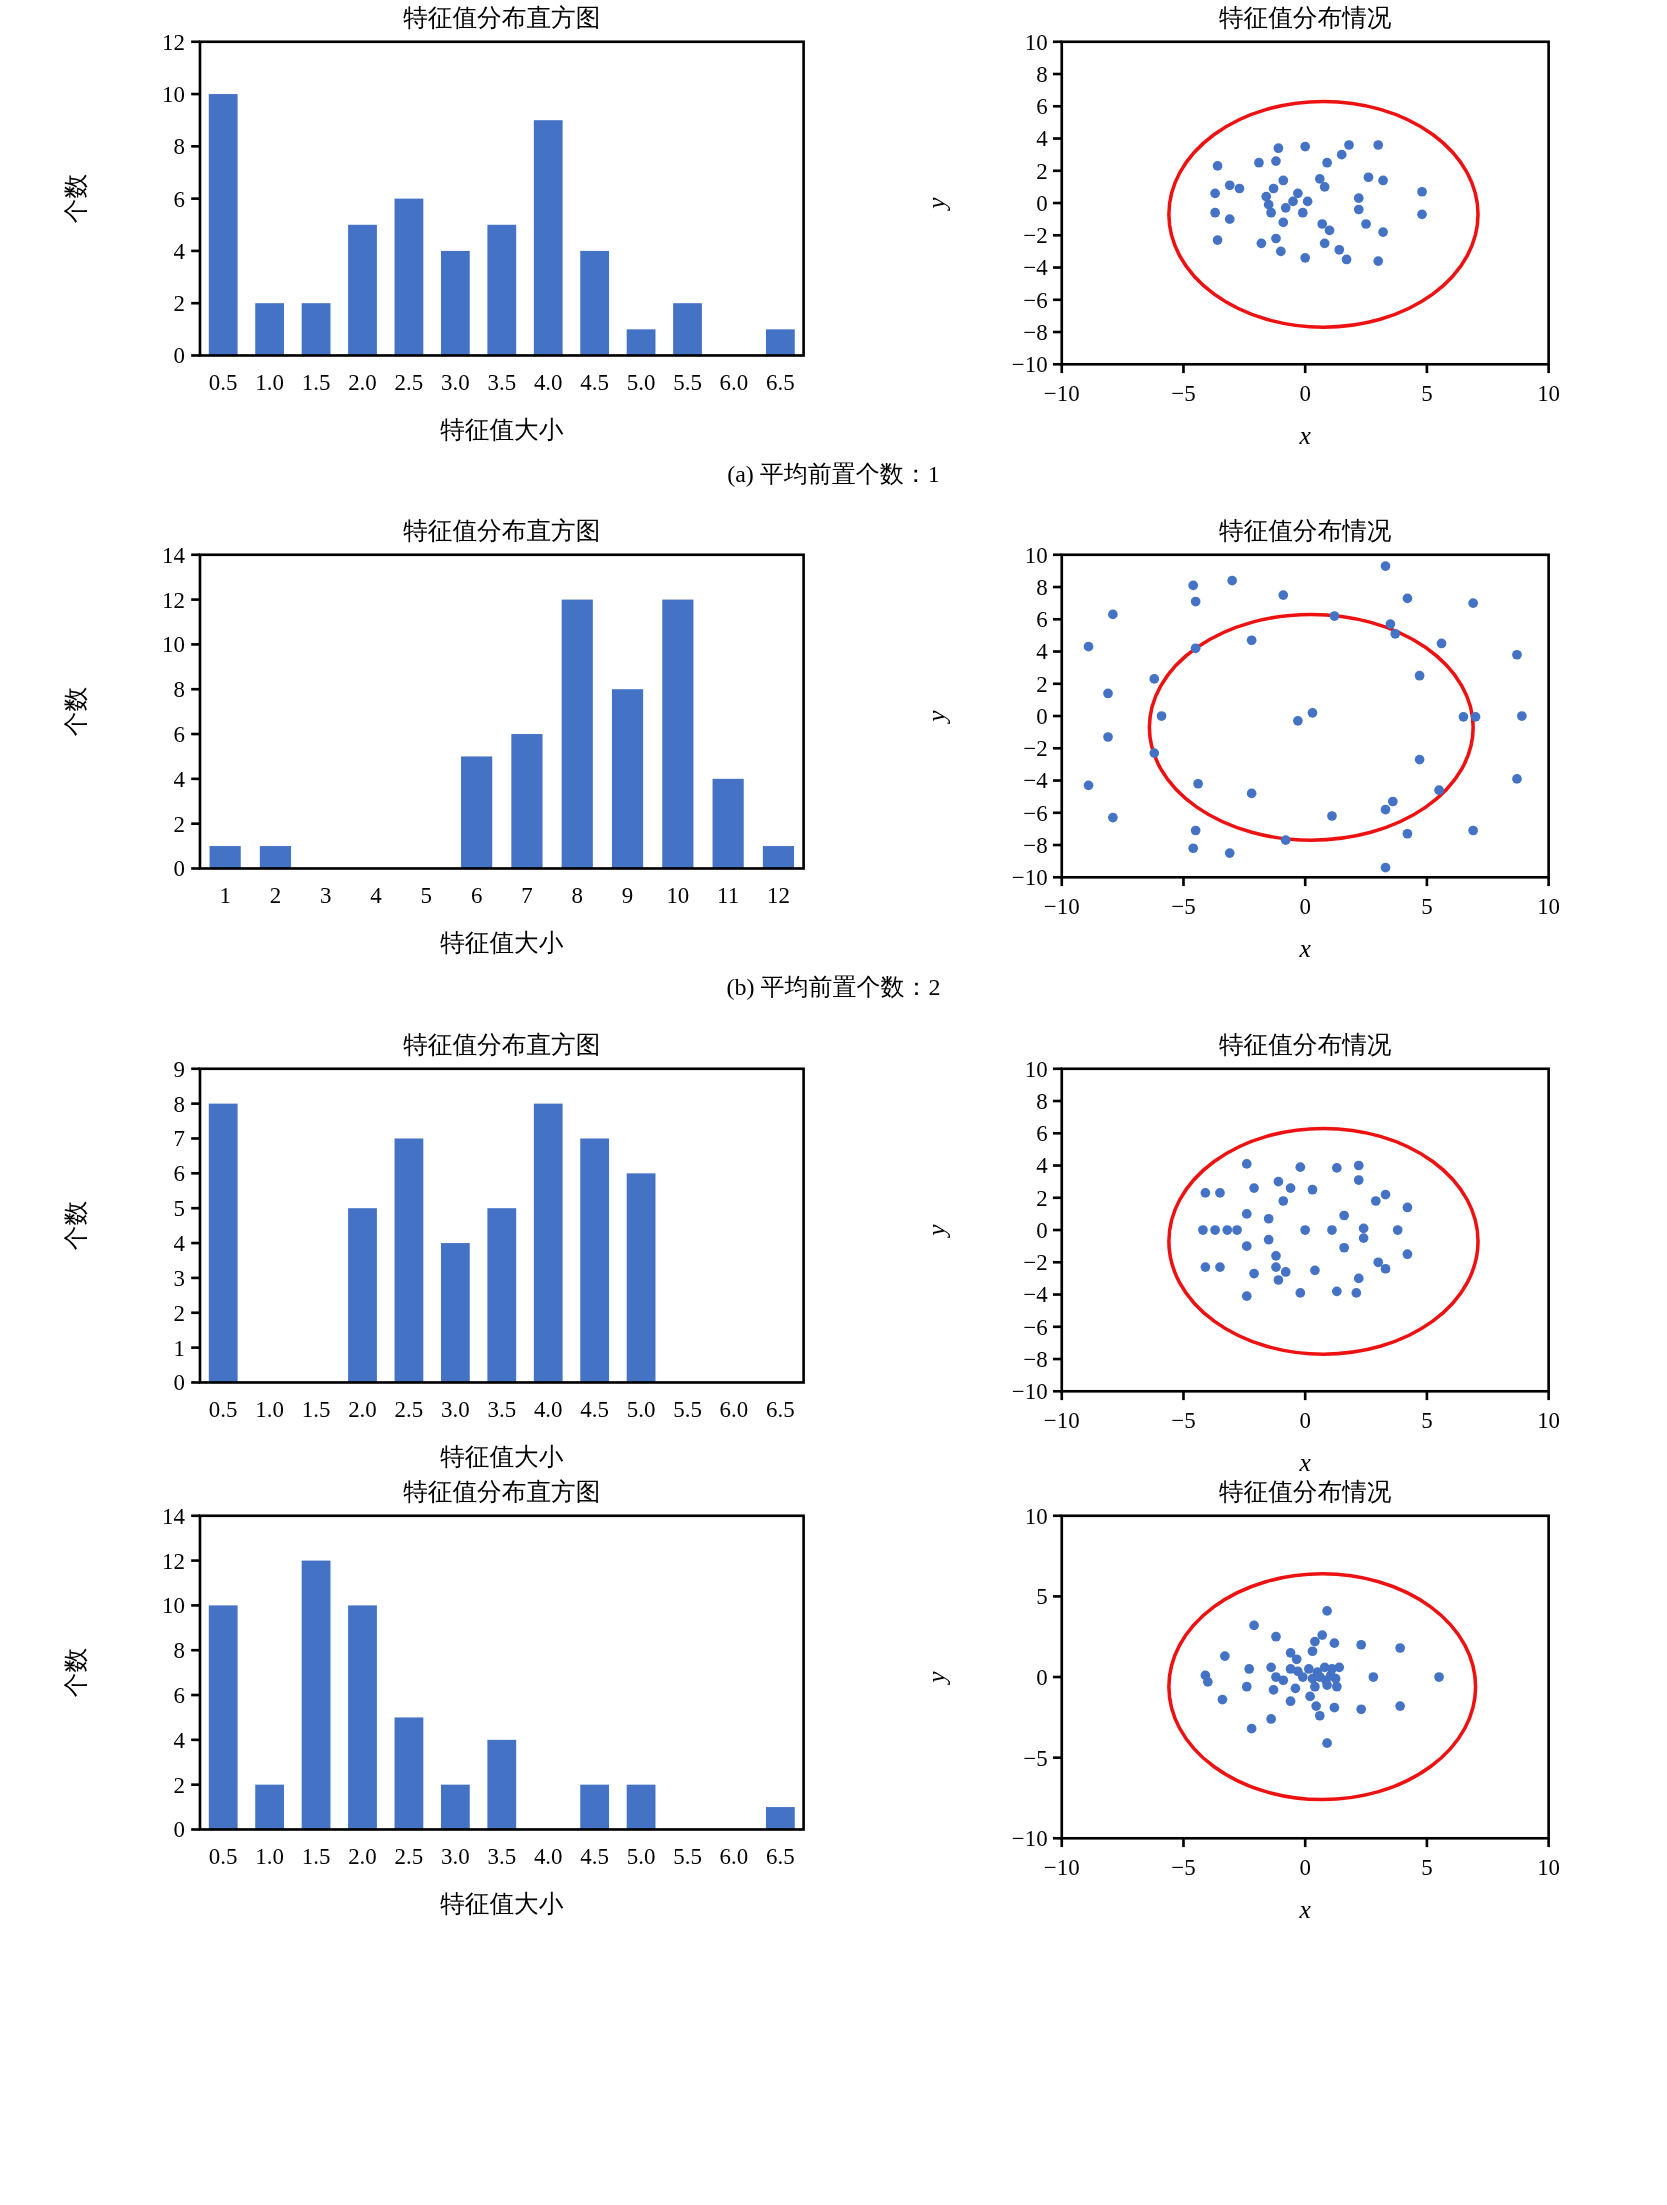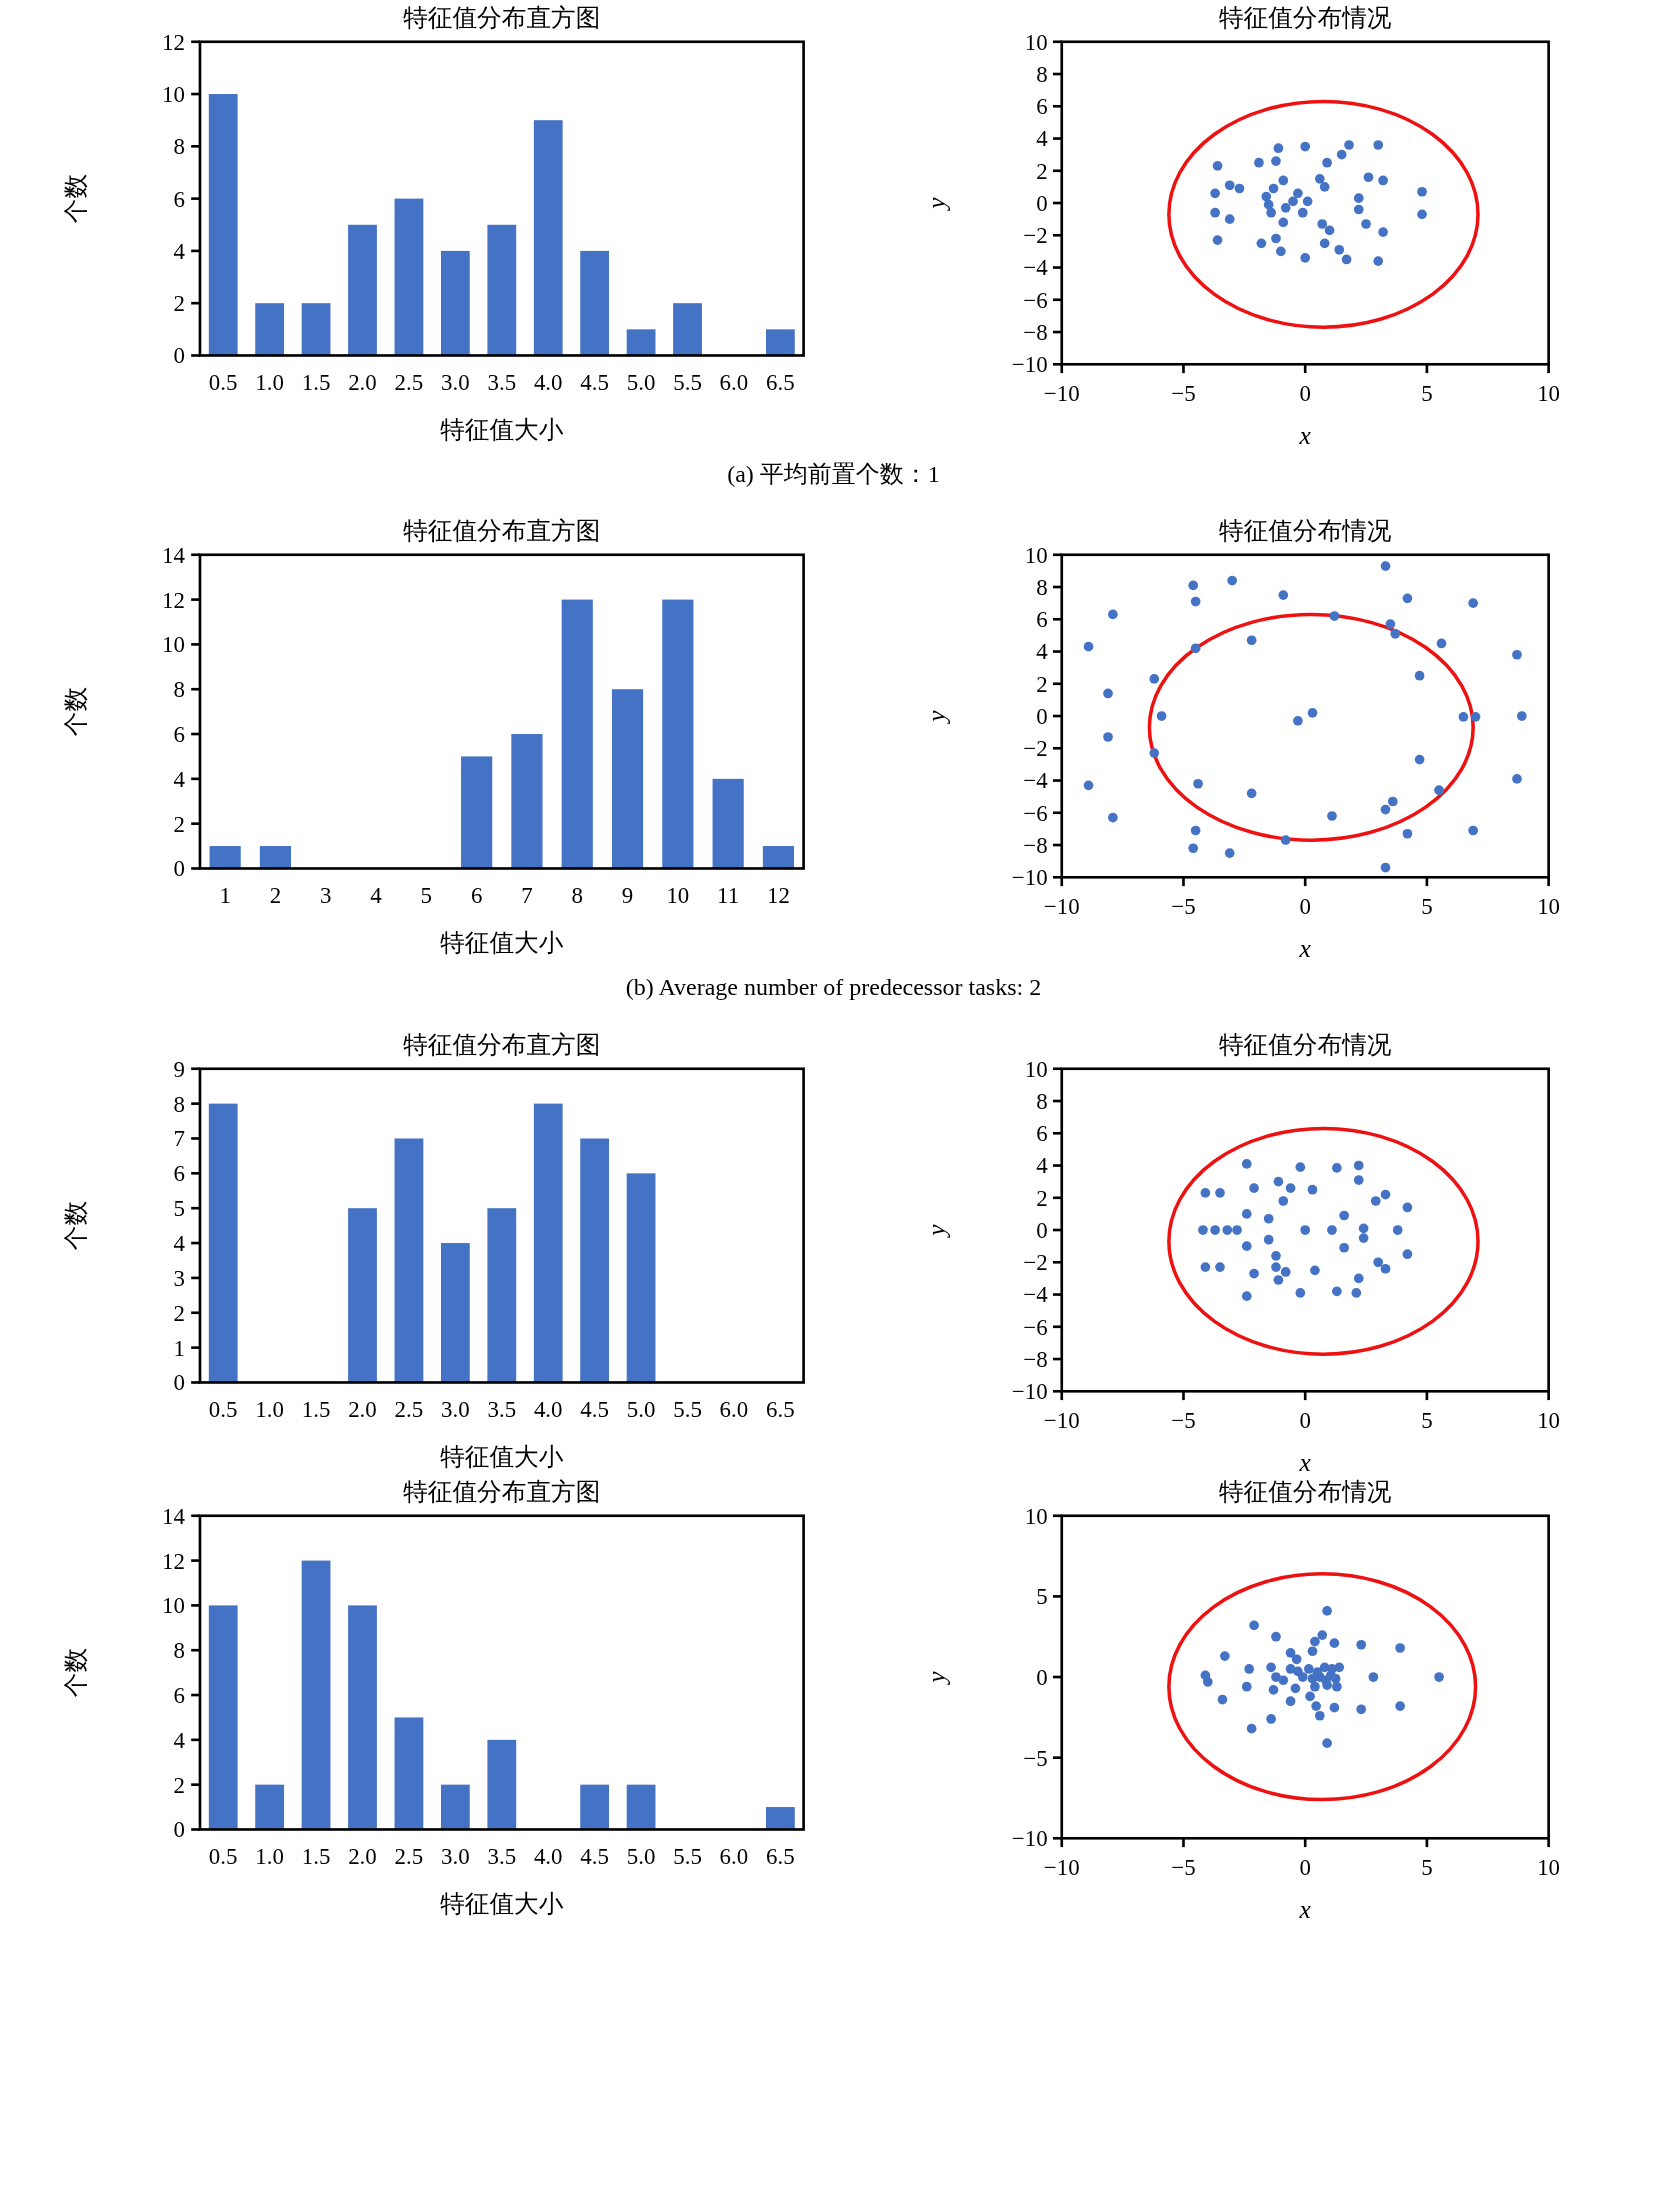--- a/index.html
+++ b/index.html
@@ -302,21 +302,21 @@
           <circle cx="658.35" cy="754.12" r="11" fill="#4472C4"></circle>
           <circle cx="741.225" cy="765.1" r="11" fill="#4472C4"></circle>
           <circle cx="1094.825" cy="798.04" r="11" fill="#4472C4"></circle>
           <rect x="360" y="88" width="1105" height="732" fill="none" stroke="#000000" stroke-width="6"></rect>
           <text x="912.5" y="1002" text-anchor="middle" font-size="58" font-style="italic">x</text>
           <text transform="translate(96 454) rotate(-90)" text-anchor="middle" font-size="58" font-style="italic">y</text>
         </svg>
     </figure>
   </section>
   <div class="caption">
-    <div class="cap-en">(b) Average number of predecessor tasks: 2</div>
+    <div class="cap-zh">(b) 平均前置个数：2</div>
   </div>
 
   <section class="row">
     <figure class="chart">
       <svg width="763" height="445" viewBox="0 0 1730 1010">
           <text x="1020" y="52" text-anchor="middle" font-size="56">特征值分布直方图</text>
           <line x1="315" y1="800" x2="335" y2="800" stroke="#000000" stroke-width="6"></line>
           <text x="301" y="818" text-anchor="end" font-size="52">0</text>
           <line x1="315" y1="720.8888888888889" x2="335" y2="720.8888888888889" stroke="#000000" stroke-width="6"></line>
           <text x="301" y="738.8888888888889" text-anchor="end" font-size="52">1</text>

